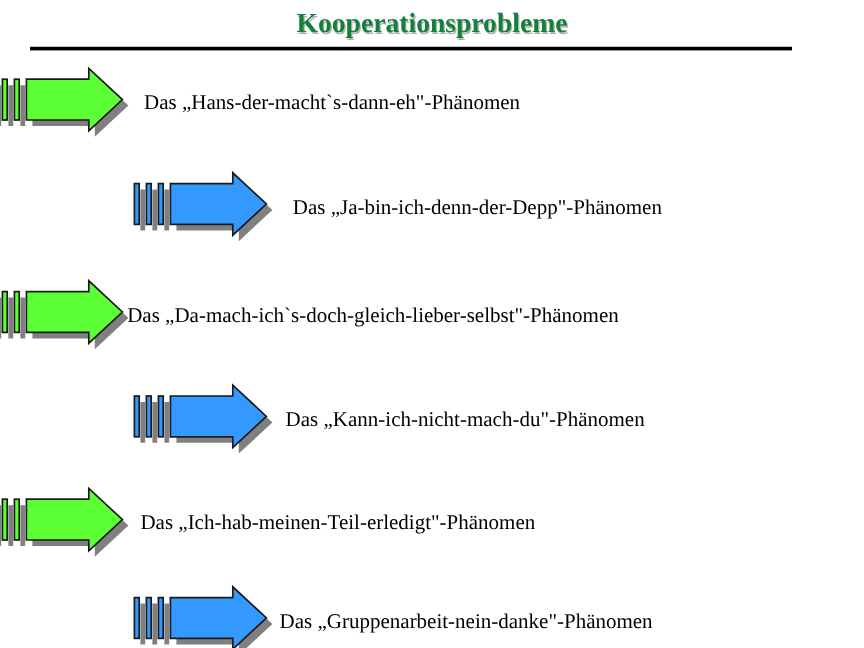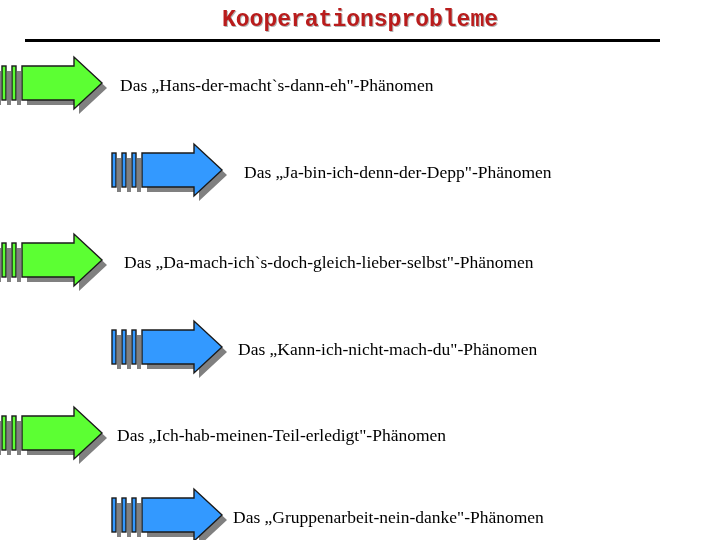--- a/index.html
+++ b/index.html
@@ -24,25 +24,25 @@
 
   
   #title-block {
     position: absolute;
     left: 0;
     top: 6px;
     width: 720px;
     text-align: center;
   }
   #page-title {
-    font-family: Liberation Mono, monospace;
+    font-family: Liberation Serif, serif;
     font-weight: bold;
     font-size: 23px;
     line-height: 28px;
-    color: #b91c1c;
+    color: #15803d;
     letter-spacing: 0px;
     text-shadow: 1px 1px 0 #b4b4b4;
     white-space: nowrap;
   }
   #title-rule {
     position: absolute;
     left: 25px;
     top: 39px;
     width: 635px;
     height: 3px;
@@ -135,21 +135,21 @@
                    M34,10 L86,10 L86,1 L114,27 L86,53 L86,44 L34,44 Z" fill="#808080"></path>
         </g>
         <g>
           <rect x="4" y="10" width="4" height="34" fill="#5CFF33" stroke="#1A1A1A" stroke-width="1.4"></rect>
           <rect x="14" y="10" width="4" height="34" fill="#5CFF33" stroke="#1A1A1A" stroke-width="1.4"></rect>
           <rect x="24" y="10" width="4" height="34" fill="#5CFF33" stroke="#1A1A1A" stroke-width="1.4"></rect>
           <path d="M34,10 L86,10 L86,1 L114,27 L86,53 L86,44 L34,44 Z" fill="#5CFF33" stroke="#1A1A1A" stroke-width="1.4" stroke-linejoin="miter"></path>
         </g>
       </svg>
     </div>
-    <div class="row-label" style="left:124px;">Das „Da-mach-ich`s-doch-gleich-lieber-selbst"-Phänomen</div>
+    <div class="row-label" style="left:106px;">Das „Da-mach-ich`s-doch-gleich-lieber-selbst"-Phänomen</div>
   </div>
 
   <div class="row" style="top:310px;">
     <div class="arrow" style="left:108px;">
       <svg viewBox="0 0 130 62" xmlns="http://www.w3.org/2000/svg">
         <g transform="translate(5,5)">
           <path d="M4,10 L8,10 L8,44 L4,44 Z M14,10 L18,10 L18,44 L14,44 Z M24,10 L28,10 L28,44 L24,44 Z
                    M34,10 L86,10 L86,1 L114,27 L86,53 L86,44 L34,44 Z" fill="#808080"></path>
         </g>
         <g>

